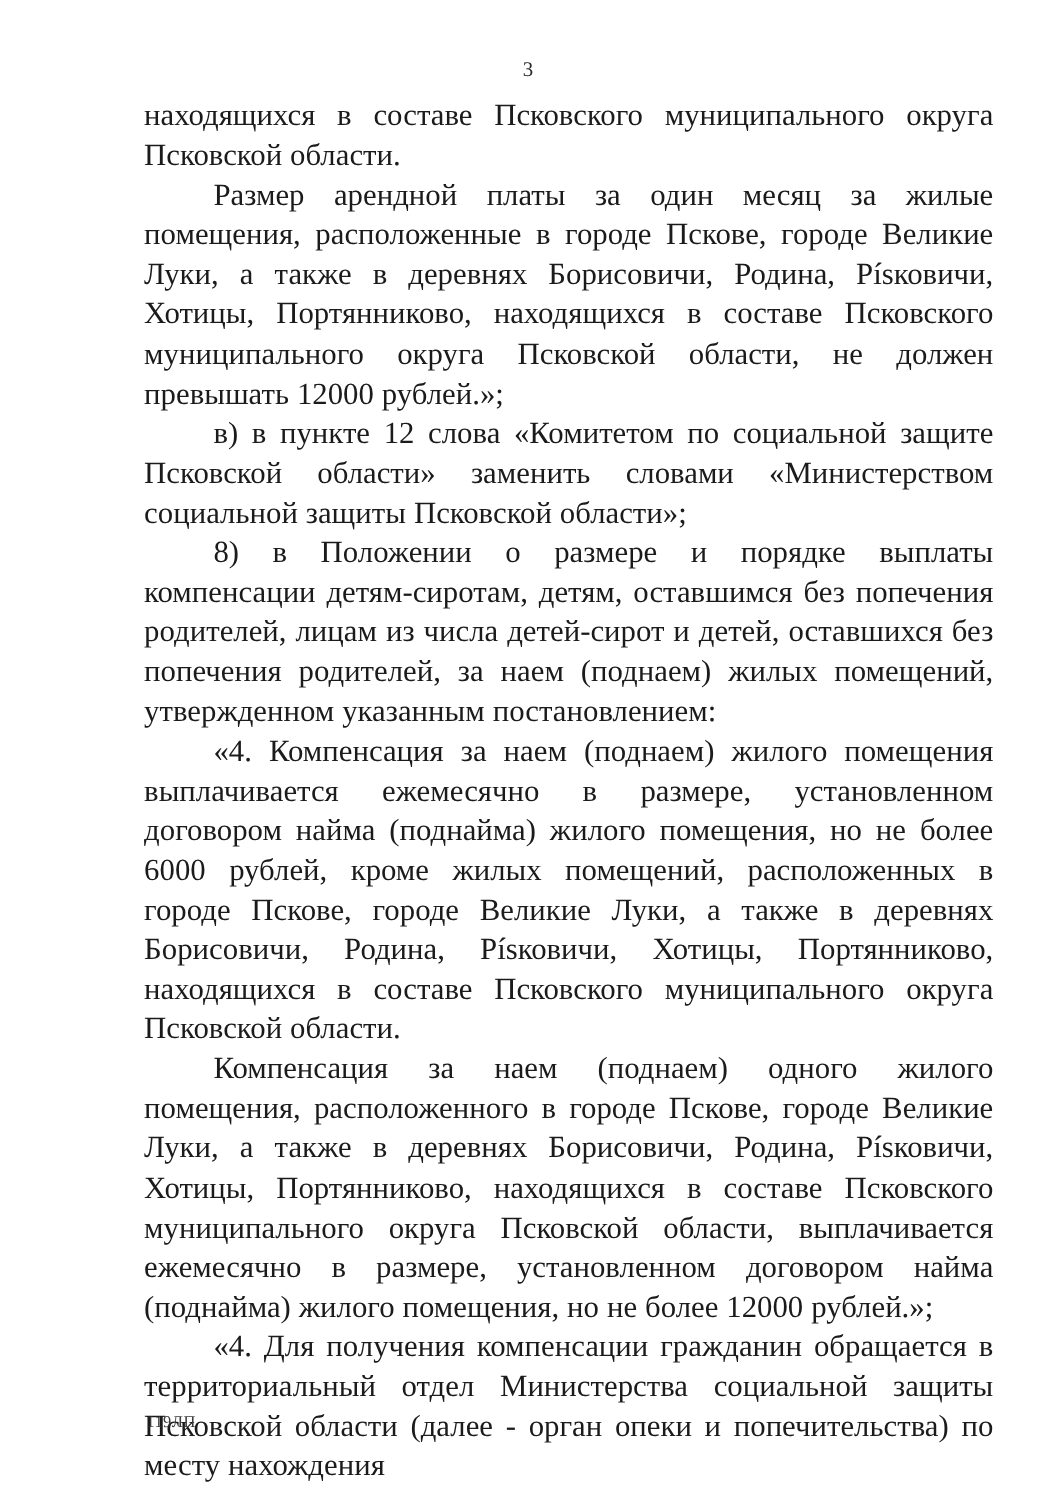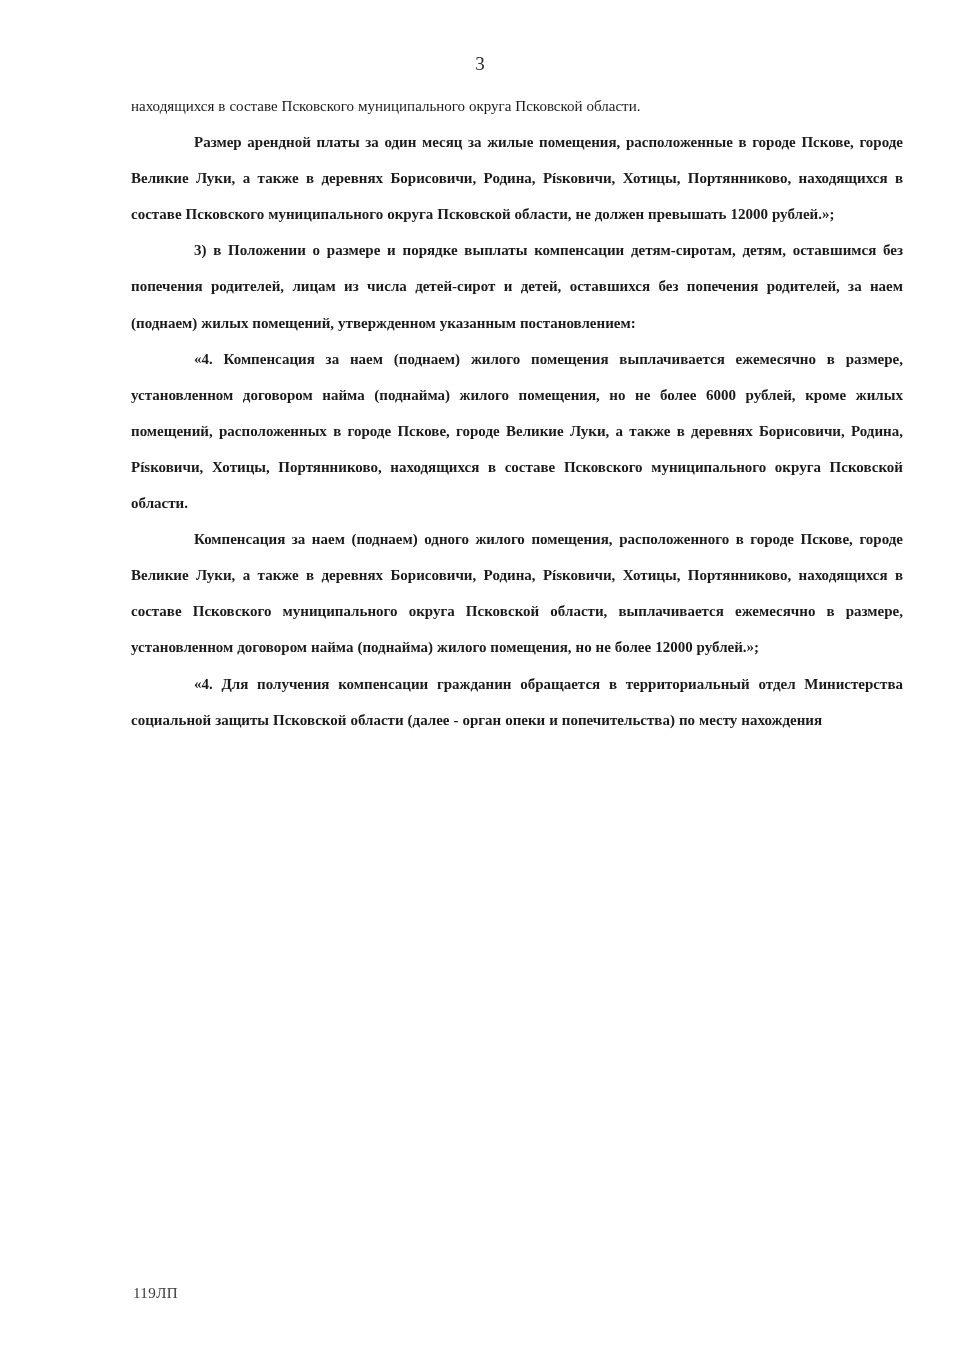--- a/index.html
+++ b/index.html
@@ -33,32 +33,31 @@
     letter-spacing: 0.2px;
   }
   .body-text {
     position: absolute;
     top: 88px;
     left: 131px;
     width: 772px;
   }
   .para {
     margin: 0;
-    font-size: 15px;
+    font-size: 28px;
     line-height: 36.1px;
     text-align: justify;
     text-justify: inter-word;
     text-indent: 0;
     color: #1b1b1b;
     word-spacing: 0.2px;
     hyphens: none;
   }
   .para.indent {
     text-indent: 63px;
-    font-weight: bold;
   }
   .footer-mark {
     position: absolute;
     left: 133px;
     top: 1283px;
     font-size: 15px;
     line-height: 20px;
     letter-spacing: 0.4px;
     color: #3a3a3a;
     font-family: "Liberation Serif", "DejaVu Serif", serif;
@@ -68,21 +67,22 @@
 </head>
 <body>
 
 <div class="page">
 
   <div class="page-number">3</div>
 
   <div class="body-text">
       <p class="para">находящихся в составе Псковского муниципального округа Псковской области.</p>
       <p class="para indent">Размер арендной платы за один месяц за жилые помещения, расположенные в городе Пскове, городе Великие Луки, а также в деревнях Борисовичи, Родина, Písковичи, Хотицы, Портянниково, находящихся в составе Псковского муниципального округа Псковской области, не должен превышать 12000 рублей.»;</p>
-      <p class="para indent">3) в Положении о размере и порядке выплаты компенсации детям-сиротам, детям, оставшимся без попечения родителей, лицам из числа детей-сирот и детей, оставшихся без попечения родителей, за наем (поднаем) жилых помещений, утвержденном указанным постановлением:</p>
+      <p class="para indent">в) в пункте 12 слова «Комитетом по социальной защите Псковской области» заменить словами «Министерством социальной защиты Псковской области»;</p>
+      <p class="para indent">8) в Положении о размере и порядке выплаты компенсации детям-сиротам, детям, оставшимся без попечения родителей, лицам из числа детей-сирот и детей, оставшихся без попечения родителей, за наем (поднаем) жилых помещений, утвержденном указанным постановлением:</p>
       <p class="para indent">«4. Компенсация за наем (поднаем) жилого помещения выплачивается ежемесячно в размере, установленном договором найма (поднайма) жилого помещения, но не более 6000 рублей, кроме жилых помещений, расположенных в городе Пскове, городе Великие Луки, а также в деревнях Борисовичи, Родина, Písковичи, Хотицы, Портянниково, находящихся в составе Псковского муниципального округа Псковской области.</p>
       <p class="para indent">Компенсация за наем (поднаем) одного жилого помещения, расположенного в городе Пскове, городе Великие Луки, а также в деревнях Борисовичи, Родина, Písковичи, Хотицы, Портянниково, находящихся в составе Псковского муниципального округа Псковской области, выплачивается ежемесячно в размере, установленном договором найма (поднайма) жилого помещения, но не более 12000 рублей.»;</p>
       <p class="para indent">«4. Для получения компенсации гражданин обращается в территориальный отдел Министерства социальной защиты Псковской области (далее - орган опеки и попечительства) по месту нахождения</p>
     </div>
 
   <div class="footer-mark">119ЛП</div>
 
 </div>
 
 </body></html>

